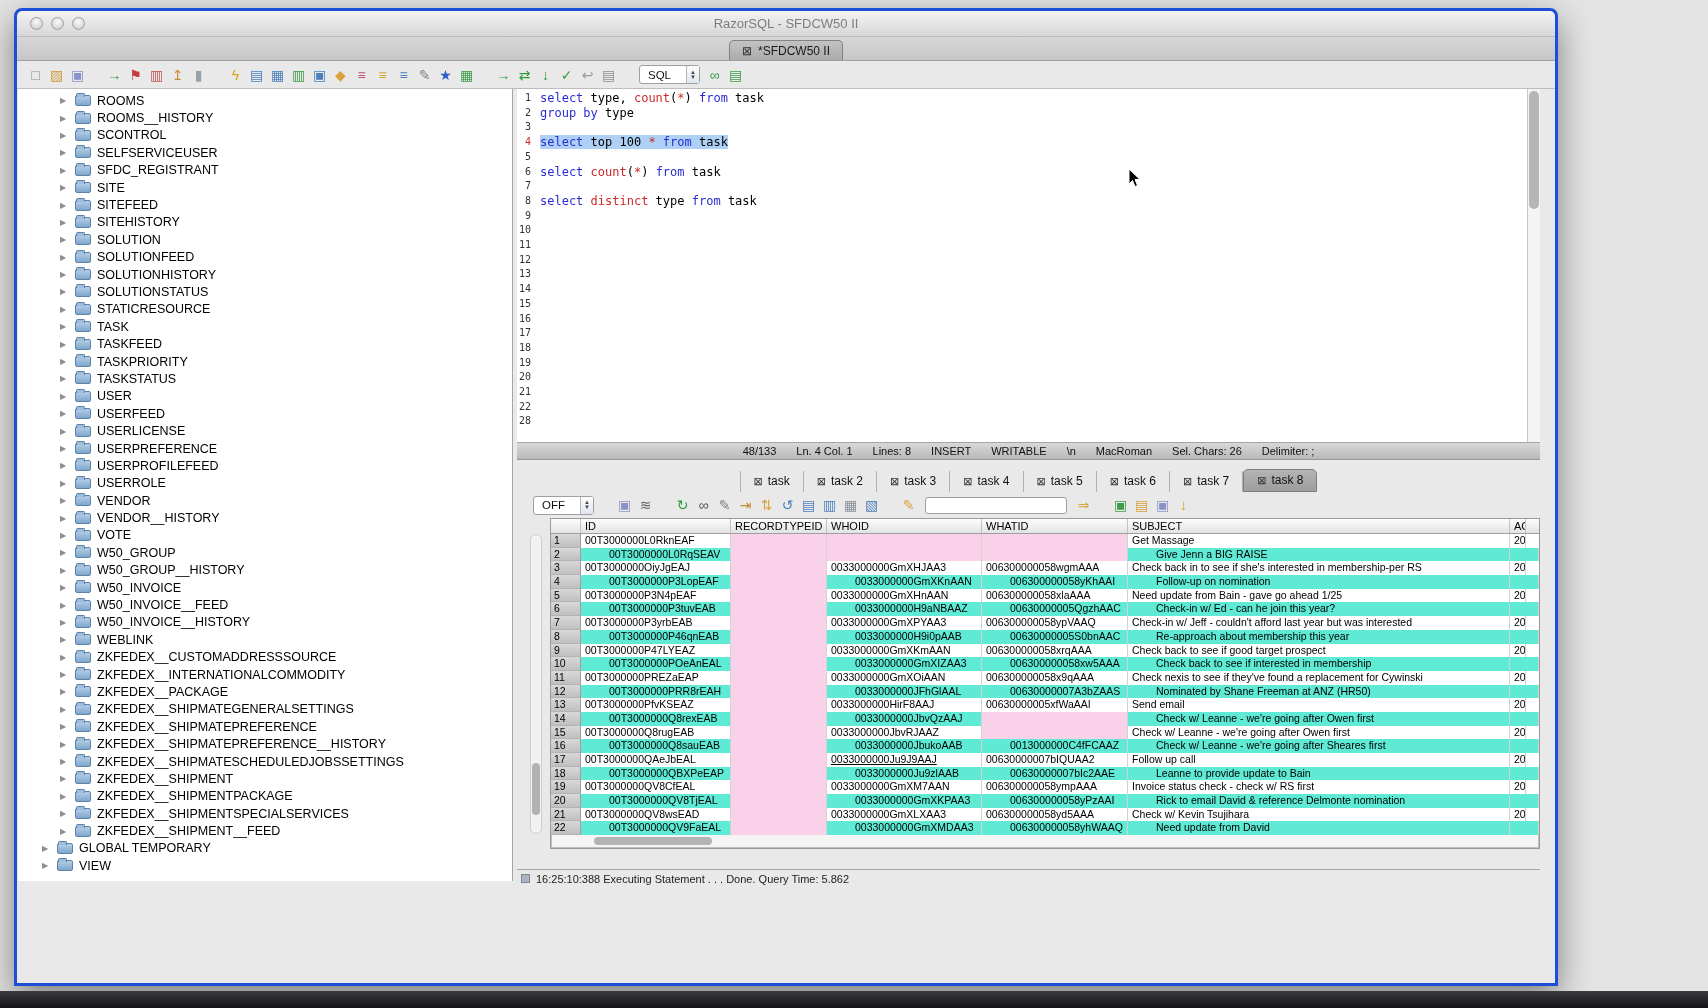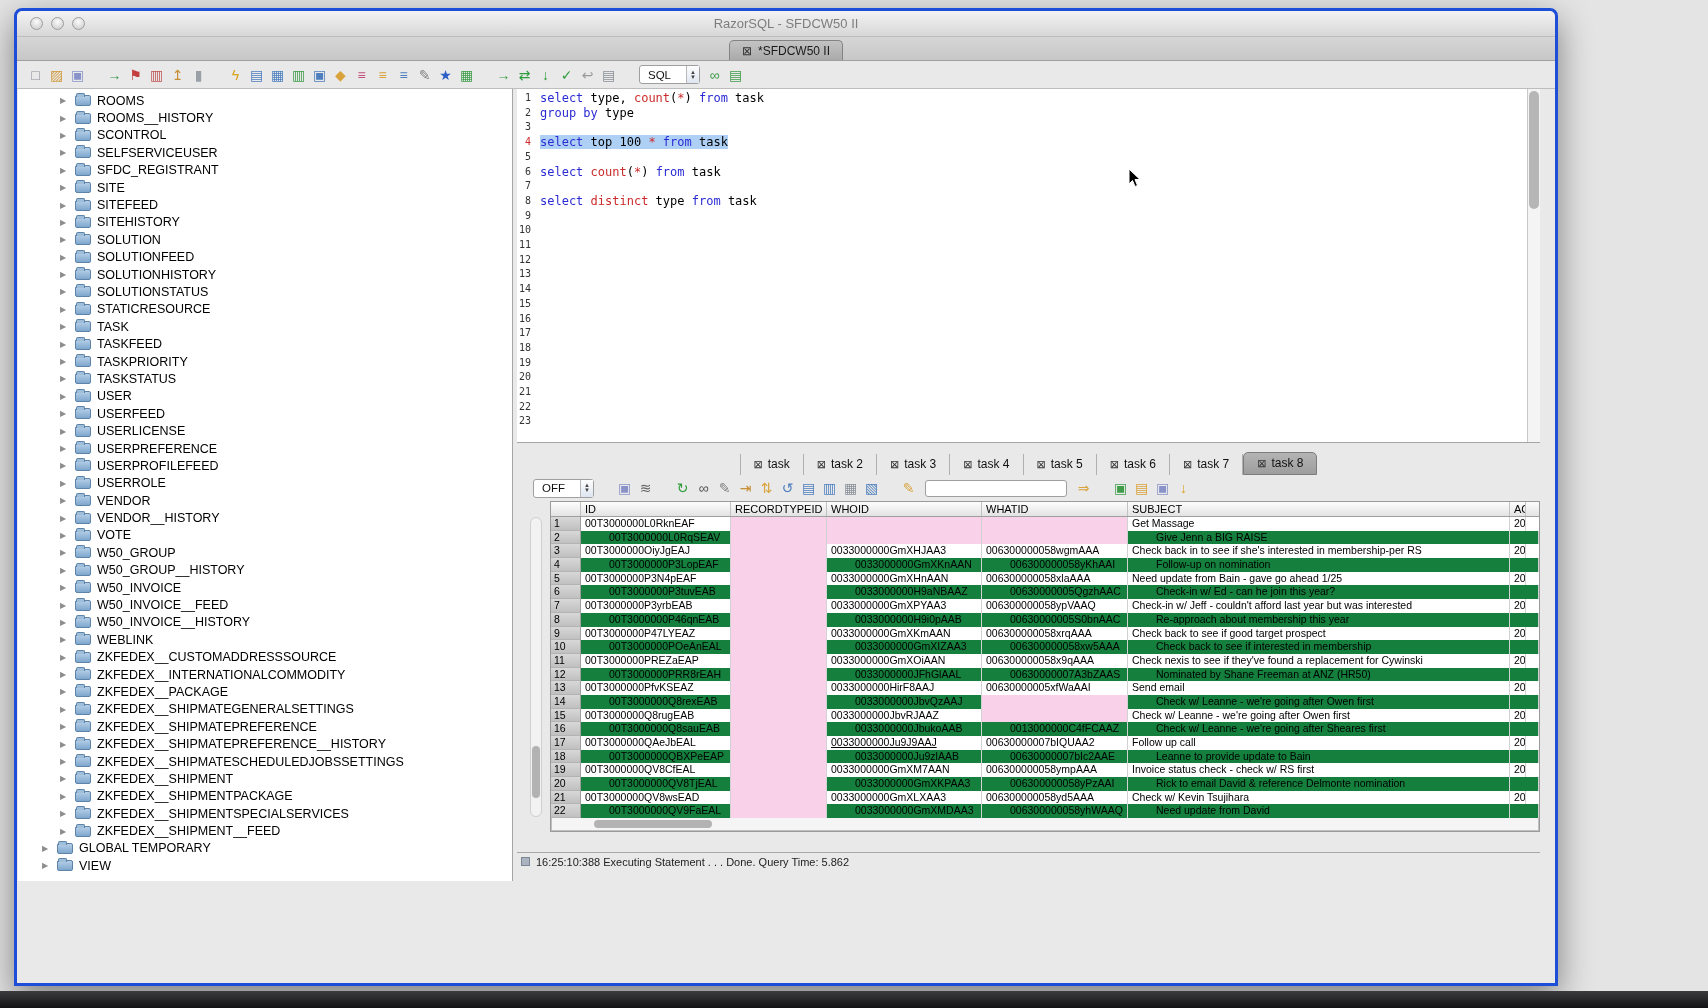--- a/index.html
+++ b/index.html
@@ -98,21 +98,21 @@
   .ghead { display:flex; height:15px; background:linear-gradient(#fdfdfd,#e3e3e3);
     border-bottom:1px solid #9f9f9f; }
   .ghead .hc { font-size:11px; color:#000; padding-left:4px; border-right:1px solid #c2c2c2;
     overflow:hidden; white-space:nowrap; line-height:14px; }
   .grow { display:flex; height:13.7px; }
   .gc { font-size:10.5px; line-height:13.6px; padding-left:4px; border-right:1px solid #d2d2d2;
     overflow:hidden; white-space:nowrap; color:#000; }
   .gc.num { background:linear-gradient(#d8d8d8,#c0c0c0); border-right:1px solid #9f9f9f;
     border-bottom:1px solid #b3b3b3; font-size:10.5px; padding-left:3px; }
   .gc.pink { background:#f9d2e9; }
-  .grow.even .gc:not(.pink):not(.num) { background:#15803d;padding-left:28px; }
+  .grow.even .gc:not(.pink):not(.num) { background:#5eead4;padding-left:28px; }
   .grow.odd  .gc:not(.pink):not(.num) { background:#fff; }
   .ghscroll { height:13px; background:#f5f5f5; border:1px solid #c0c0c0; border-top:none;
     position:relative; }
   .ghthumb { position:absolute; left:42px; top:2px; width:118px; height:8px;
     background:#b3b3b3; border-radius:5px; }
 
   .statusmsg { height:18px; margin-top:20px; border-top:1px solid #a8a8a8;
     display:flex; align-items:center; gap:6px; padding-left:4px; font-size:11px; color:#222;
     background:#e9e9e9; }
   .status-sq { width:9px; height:9px; background:#aab4c0; border:1px solid #7d8793; }
@@ -428,28 +428,39 @@
               <div>13</div>
               <div>14</div>
               <div>15</div>
               <div>16</div>
               <div>17</div>
               <div>18</div>
               <div>19</div>
               <div>20</div>
               <div>21</div>
               <div>22</div>
-              <div>23</div>
+              <div>28</div>
             </div>
           <div class="code" id="code"><div class="code-line"><span class="kw">select</span><span class="pl"> type, </span><span class="fn">count</span><span class="pl">(</span><span class="fn">*</span><span class="pl">) </span><span class="kw">from</span><span class="pl"> task</span></div><div class="code-line"><span class="kw">group by</span><span class="pl"> type</span></div><div class="code-line">&nbsp;</div><div class="code-line"><span class="linesel"><span class="kw">select</span><span class="pl"> top 100 </span><span class="fn">*</span><span class="pl"> </span><span class="kw">from</span><span class="pl"> task</span></span></div><div class="code-line">&nbsp;</div><div class="code-line"><span class="kw">select</span><span class="pl"> </span><span class="fn">count</span><span class="pl">(</span><span class="fn">*</span><span class="pl">) </span><span class="kw">from</span><span class="pl"> task</span></div><div class="code-line">&nbsp;</div><div class="code-line"><span class="kw">select</span><span class="pl"> </span><span class="fn">distinct</span><span class="pl"> type </span><span class="kw">from</span><span class="pl"> task</span></div><div class="code-line">&nbsp;</div><div class="code-line">&nbsp;</div><div class="code-line">&nbsp;</div><div class="code-line">&nbsp;</div><div class="code-line">&nbsp;</div><div class="code-line">&nbsp;</div><div class="code-line">&nbsp;</div><div class="code-line">&nbsp;</div><div class="code-line">&nbsp;</div><div class="code-line">&nbsp;</div><div class="code-line">&nbsp;</div><div class="code-line">&nbsp;</div><div class="code-line">&nbsp;</div><div class="code-line">&nbsp;</div><div class="code-line">&nbsp;</div></div>
           <div class="vscroll">
             <div class="vthumb"></div>
           </div>
         </div>
 
+        <div class="editor-status" id="editor-status">
+            <span>48/133</span>
+            <span>Ln. 4 Col. 1</span>
+            <span>Lines: 8</span>
+            <span>INSERT</span>
+            <span>WRITABLE</span>
+            <span>\n</span>
+            <span>MacRoman</span>
+            <span>Sel. Chars: 26</span>
+            <span>Delimiter: ;</span>
+          </div>
 
         <div class="rtabs-bar" id="rtabs">
             <div class="rtab">
               <span class="x">⊠</span>
               <span>task</span>
             </div>
             <div class="rtab">
               <span class="x">⊠</span>
               <span>task 2</span>
             </div>

